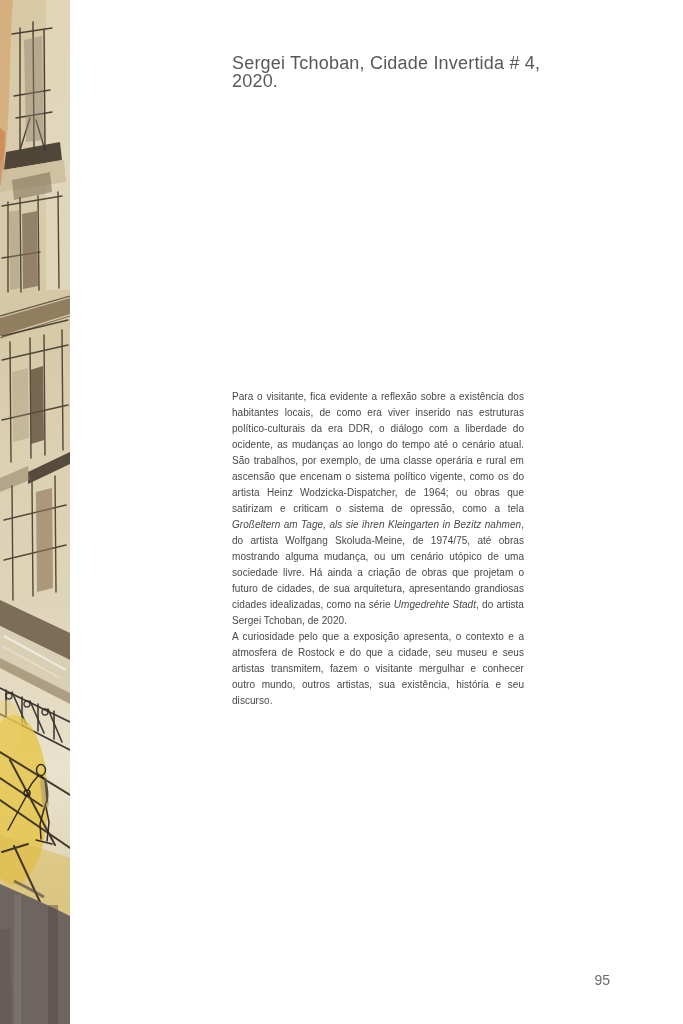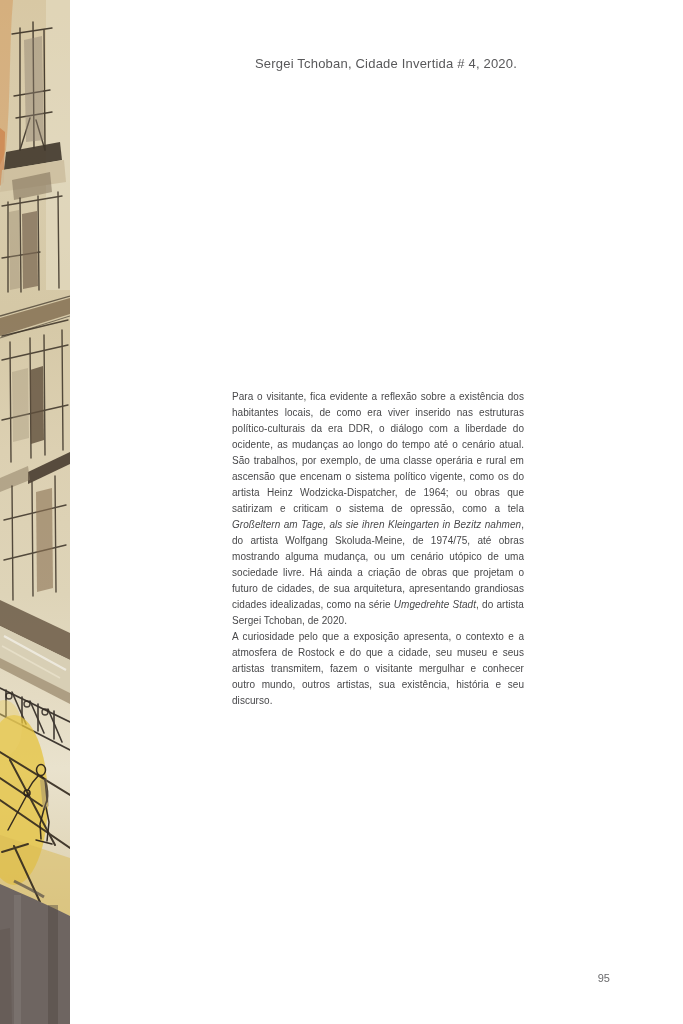--- a/index.html
+++ b/index.html
@@ -9,37 +9,36 @@
     background:var(--paper,#ffffff);
     overflow:hidden;
     font-family:"Liberation Sans", sans-serif;
   }
   .artwork{
     position:absolute;left:0;top:0;width:70px;height:1024px;
   }
   .artwork svg{display:block;}
   .caption{
     position:absolute;left:232px;top:55px;width:330px;
-    font-size:13px;line-height:17.5px;
+    font-size:18px;line-height:17.5px;
     color:var(--caption,#58585a);
     letter-spacing:0.2px;
-    margin-left:23px;
   }
   .body-text{
     position:absolute;left:232px;top:389px;width:292px;
     font-size:10px;line-height:16px;
     color:var(--ink-text,#48484a);
     text-align:justify;
     letter-spacing:0.05px;
   }
   .body-text p{margin:0;padding:0;text-align:justify;}
   .body-text em{font-style:italic;}
   .page-number{
     position:absolute;left:578px;top:972px;width:32px;
-    font-size:11px;color:var(--pagenum,#6b6b6d);
+    font-size:14px;color:var(--pagenum,#6b6b6d);
     text-align:right;
   }
 </style>
 </head>
 <body>
 
 <div class="page" style="--paper: #ffffff; --ink-text: #48484a; --caption: #58585a; --pagenum: #6b6b6d;">
 
   <div class="artwork">
     <svg width="70" height="1024" viewBox="0 0 70 1024" xmlns="http://www.w3.org/2000/svg">

